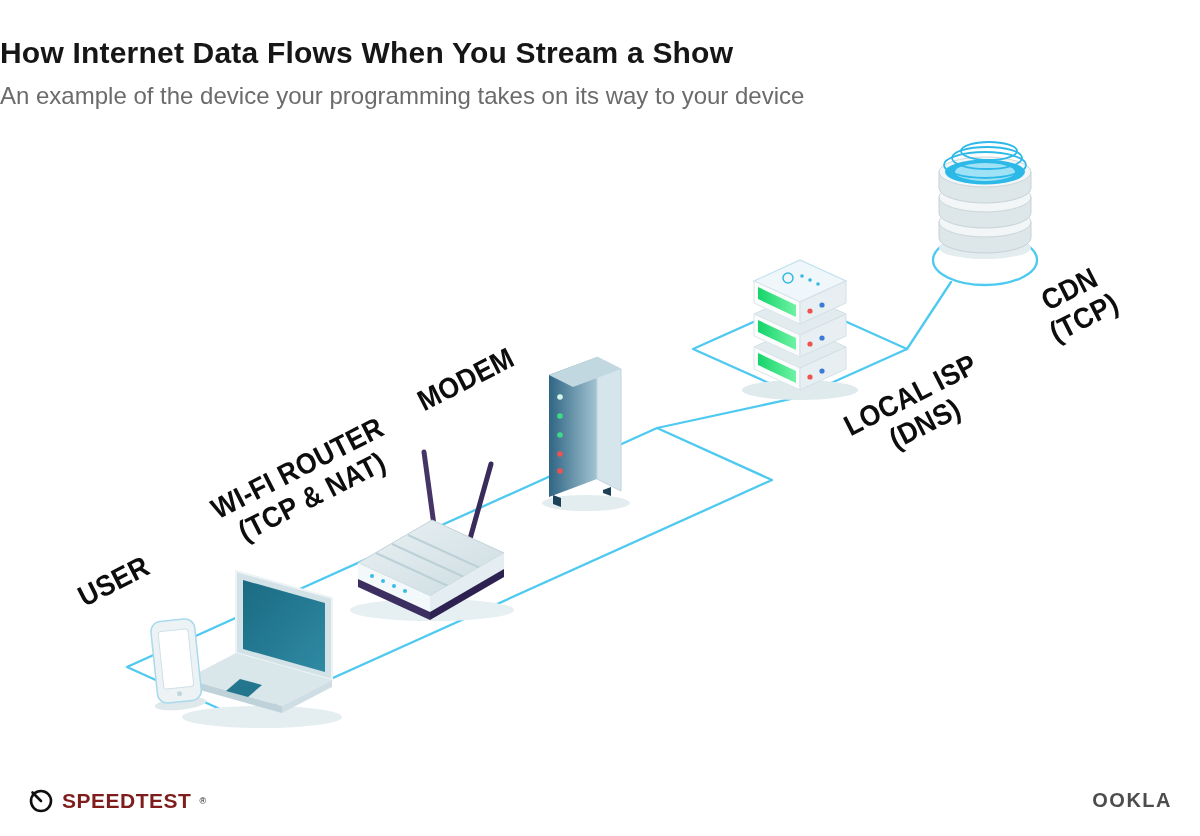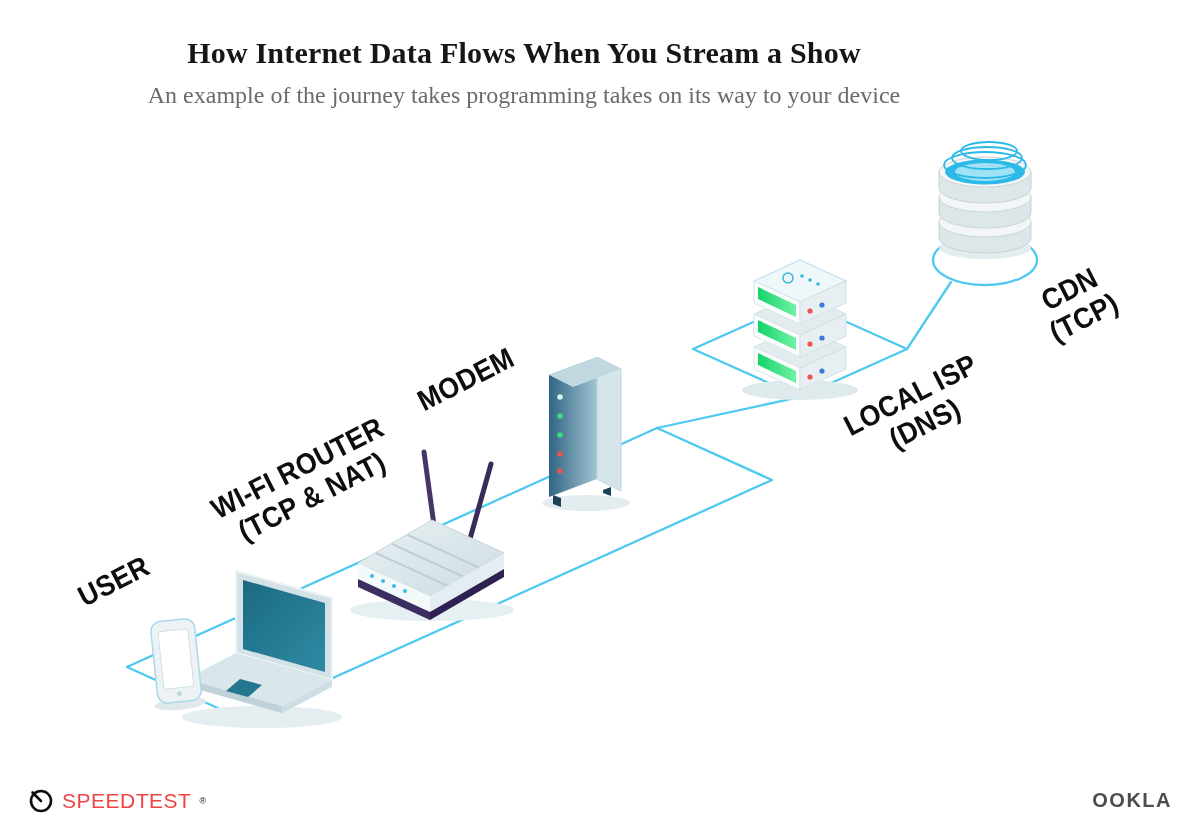--- a/index.html
+++ b/index.html
@@ -1,41 +1,41 @@
 <!DOCTYPE html>
 <html><head>
 <meta charset="utf-8">
 <style>
   html,body{margin:0;padding:0;background:#ffffff;}
   body{width:1200px;height:836px;position:relative;overflow:hidden;
        font-family:"Liberation Sans",sans-serif;}
   .stage{position:absolute;inset:0;}
-  header{position:absolute;top:36px;left:0;width:1048px;text-align:center;font-family:Liberation Serif, serif;}
+  header{position:absolute;top:36px;left:0;width:1048px;}
   .title{font-size:30px;font-weight:700;color:#161616;margin:0;letter-spacing:.2px;}
   .subtitle{font-size:24px;font-weight:400;color:#6b6b6b;margin:12px 0 0 0;}
   svg.scene{position:absolute;top:0;left:0;}
   .iso-label{position:absolute;transform:translate(-50%,-50%) rotate(-27deg) scaleX(.92);
     transform-origin:center;font-weight:700;font-size:29px;line-height:1.1;color:#0d0d0d;
     text-align:center;white-space:nowrap;letter-spacing:.3px;}
   .iso-label .sub{display:block;}
   footer{position:absolute;left:0;bottom:20px;width:1200px;height:36px;}
   .brand-left{position:absolute;left:28px;bottom:2px;display:flex;align-items:center;gap:8px;}
-  .brand-left .wordmark{font-size:21px;font-weight:400;color:#ef4444;letter-spacing:.5px;}
+  .brand-left .wordmark{font-size:21px;font-weight:700;color:#7f1d1d;letter-spacing:.5px;}
   .brand-left sup{font-size:9px;color:#101010;}
   .brand-right{position:absolute;right:28px;bottom:4px;font-size:20px;font-weight:700;
     color:#4d4d4d;letter-spacing:1.5px;margin-top:22px;}
 </style>
 </head>
 <body>
 
 <div class="stage">
 
   <header>
     <h1 class="title">How Internet Data Flows When You Stream a Show</h1>
-    <p class="subtitle">An example of the journey takes programming takes on its way to your device</p>
+    <p class="subtitle">An example of the device your programming takes on its way to your device</p>
   </header>
 
   <svg class="scene" width="1200" height="836" viewBox="0 0 1200 836">
     <defs>
       <linearGradient id="gradScreen" x1="0" y1="0" x2="1" y2="1">
         <stop offset="0" stop-color="#1b6a83"></stop>
           <stop offset="1" stop-color="#2f8aa3"></stop>
       </linearGradient>
       <linearGradient id="gradModem" x1="0" y1="0" x2="1" y2="0">
         <stop offset="0" stop-color="#2f6584"></stop>

